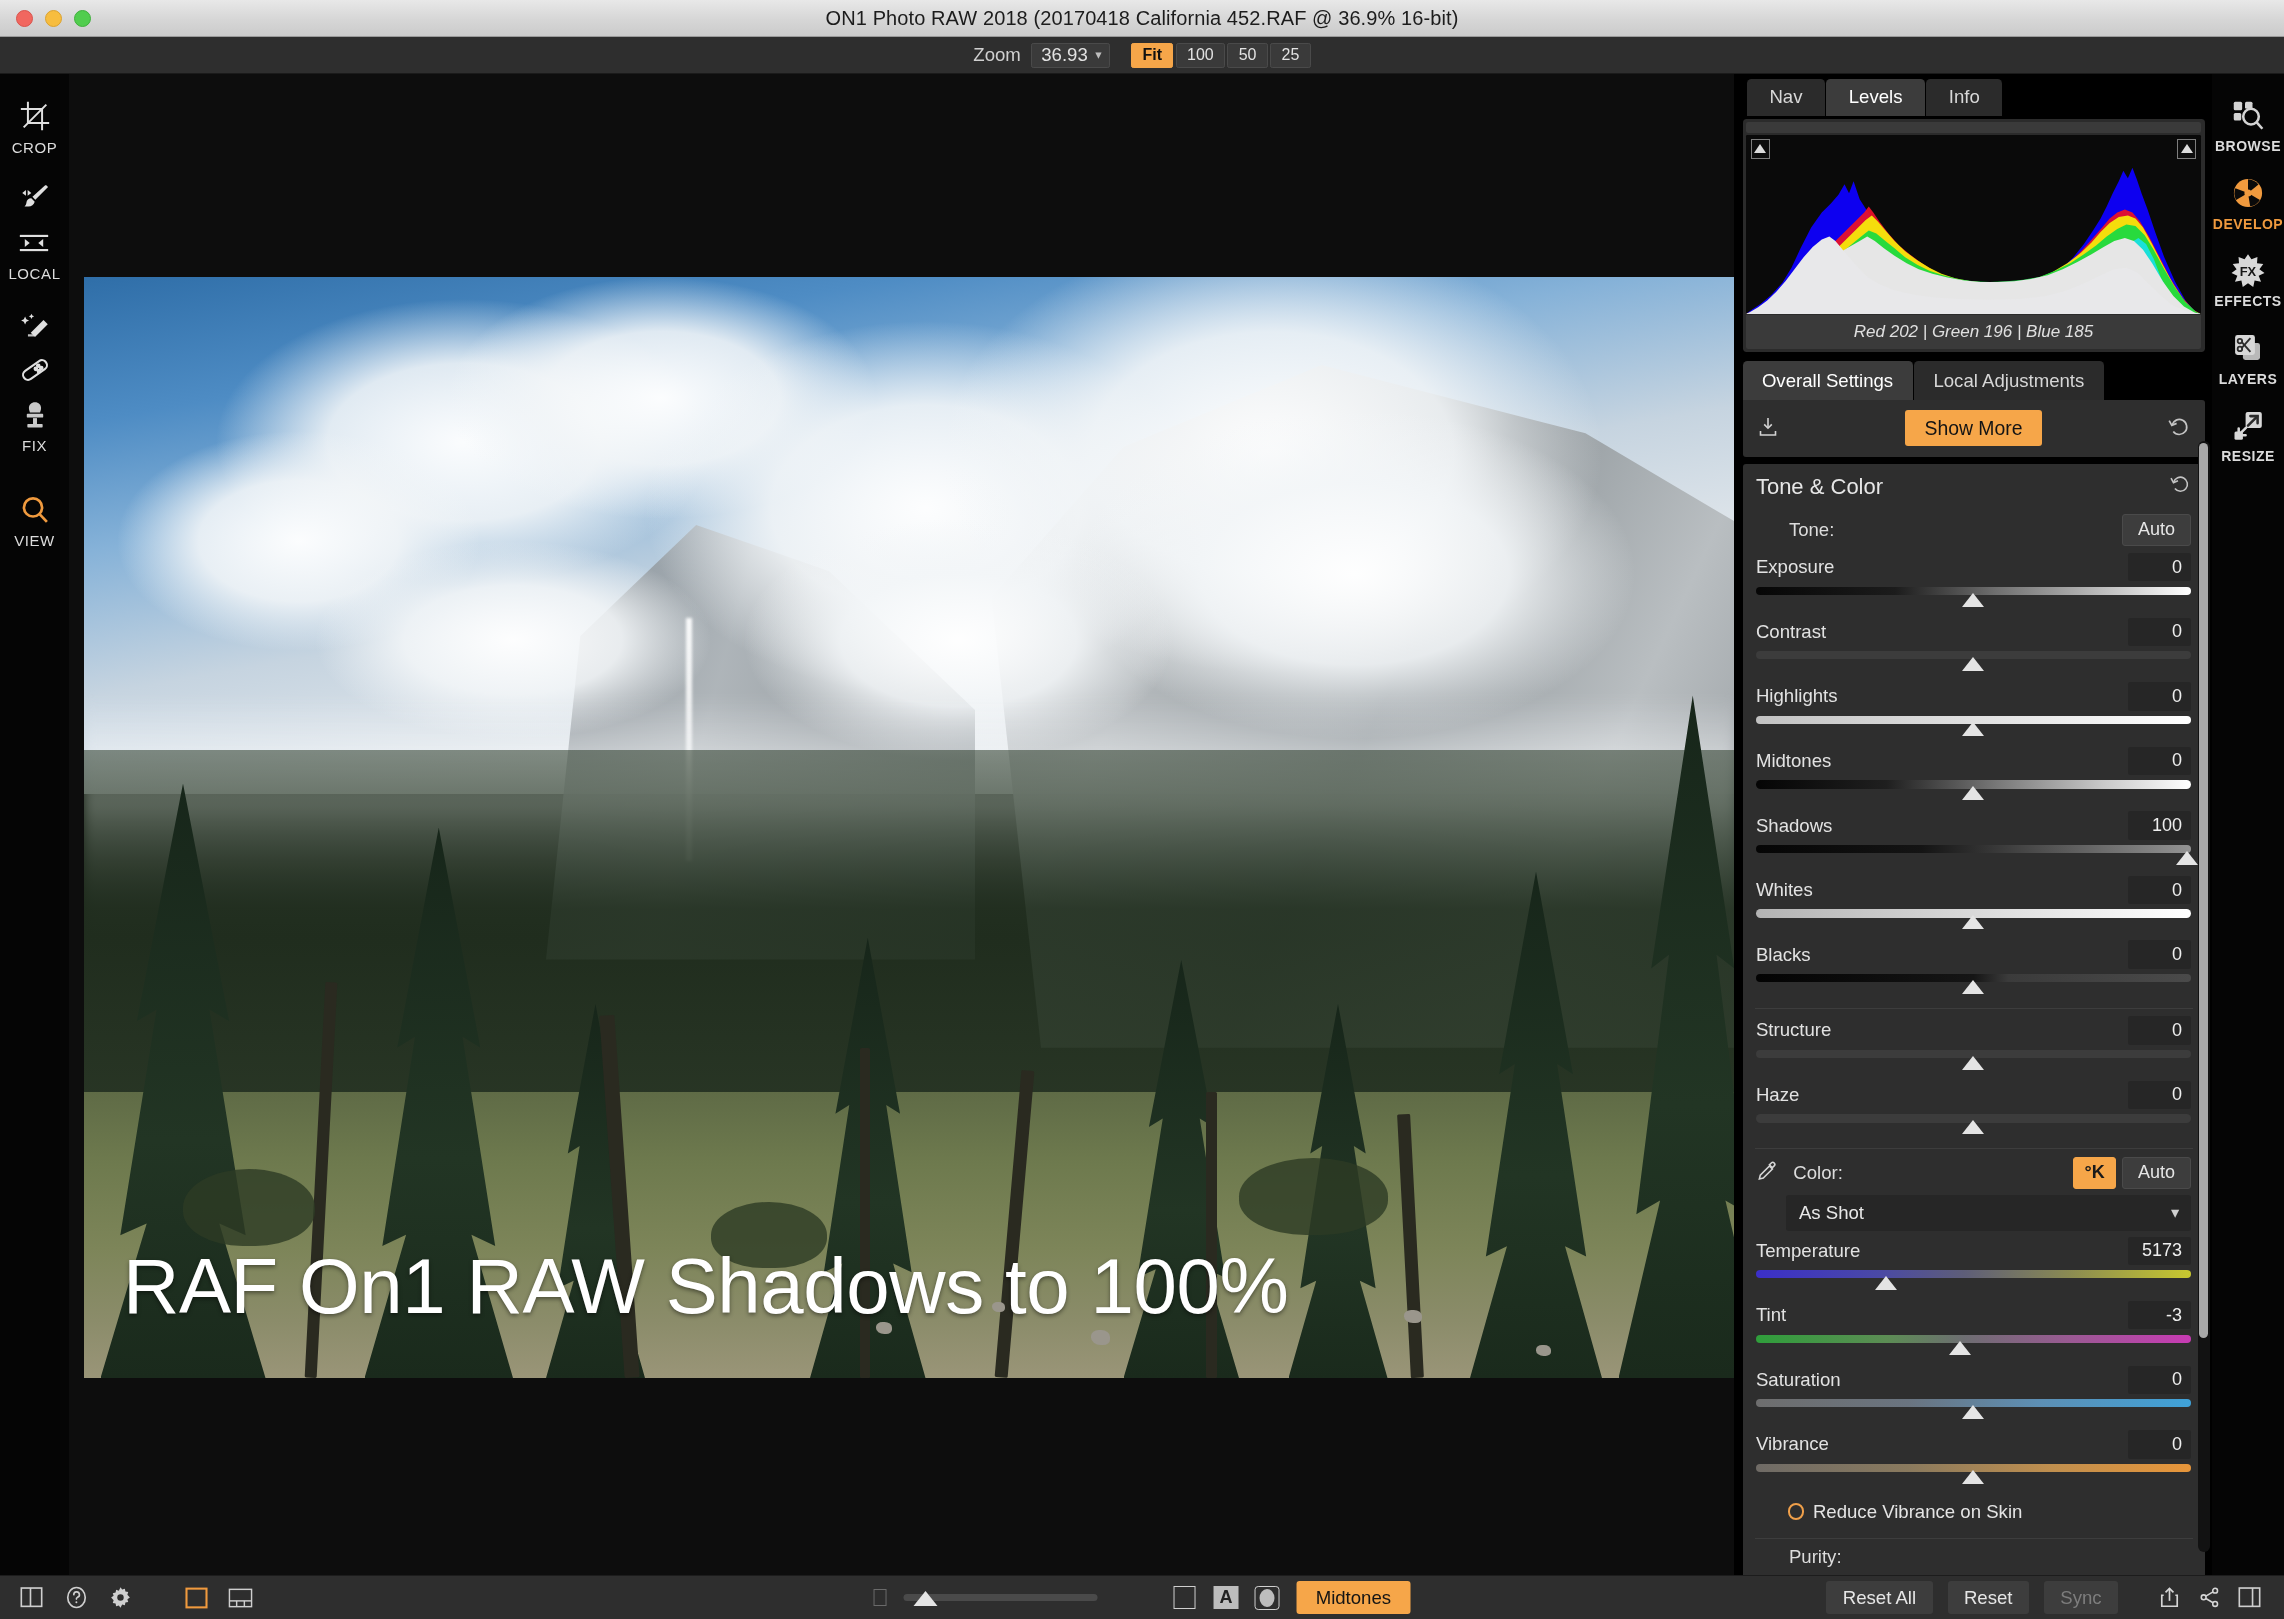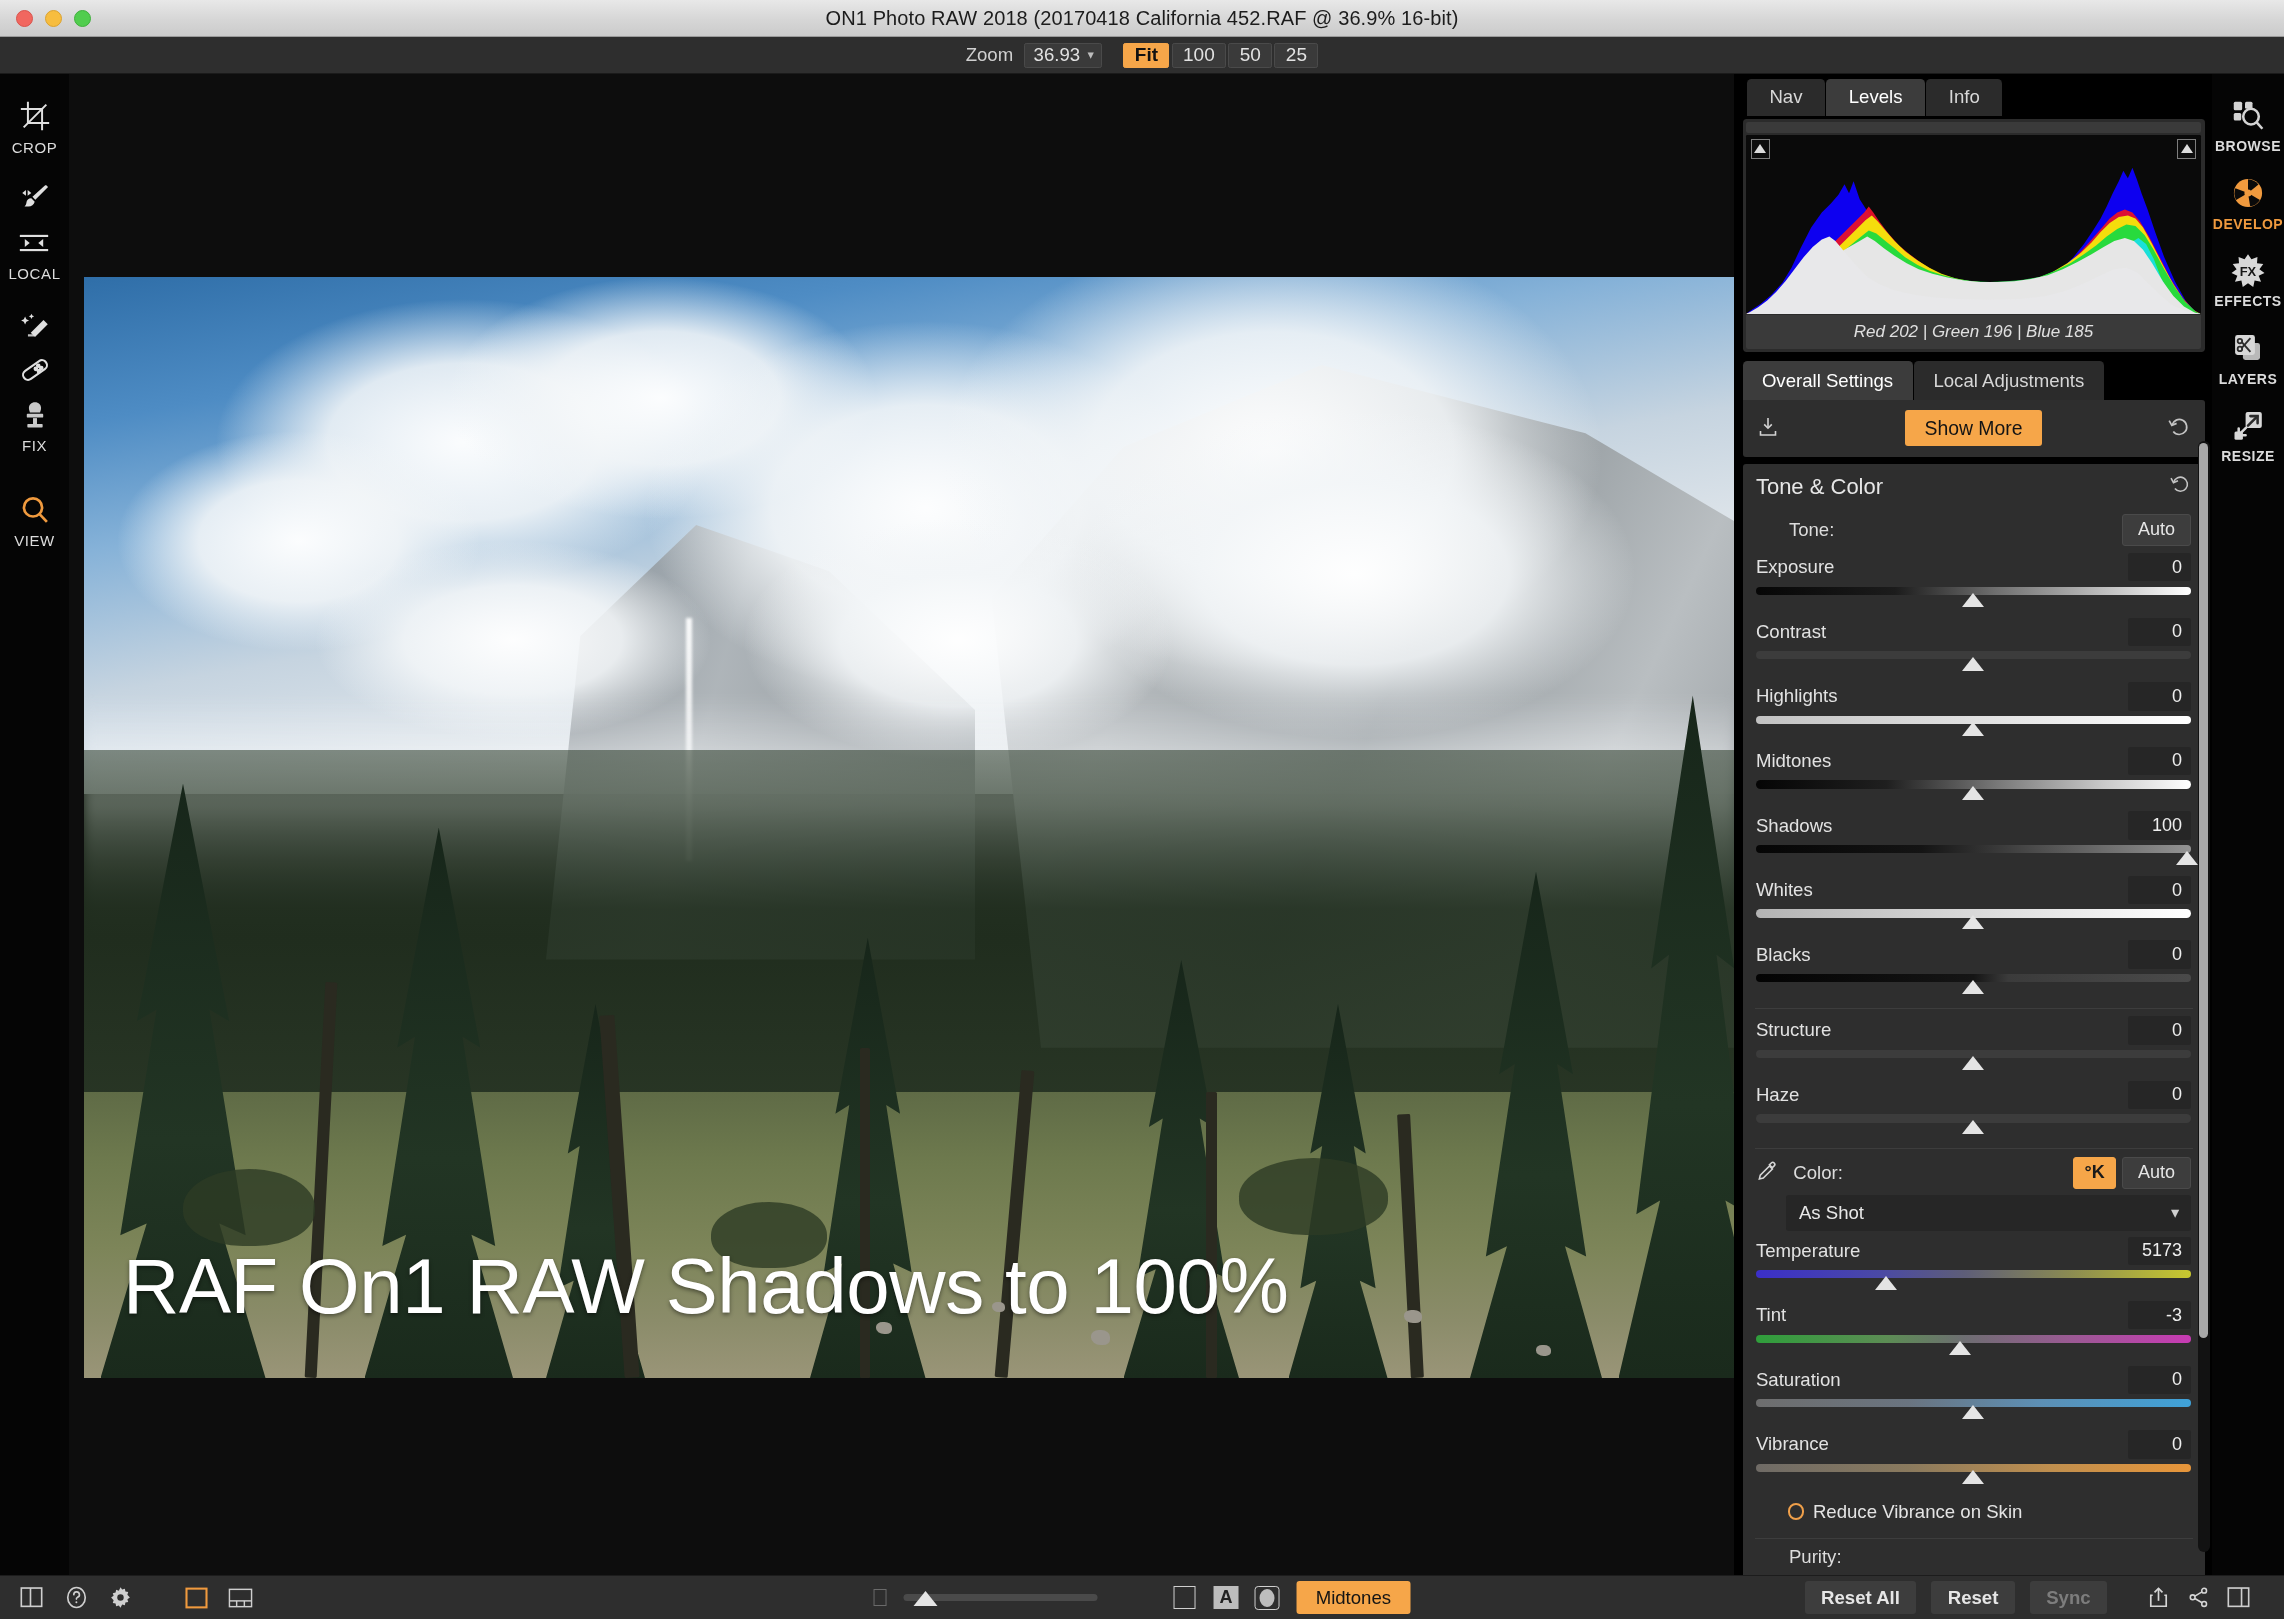--- a/index.html
+++ b/index.html
@@ -38,21 +38,21 @@
   .zfield {
     background:#3a3a3a; border:0.7px solid #4a4a4a; border-radius:2.2px;
     height:25px; min-width:75px; display:flex; align-items:center;
     padding:0 7.5px 0 9px; gap:7.5px; color:#e2e2e2; font-size:18.6px;
   }
   .zfield .chev { font-size:12.7px; color:#bdbdbd; line-height:1; }
   .zgroup { display:flex; margin-left:21px; gap:2.2px; }
   .zbtn {
     height:25px; min-width:39px; padding:0 10.4px;
     background:#3a3a3a; border:0.7px solid #4a4a4a; border-radius:2.2px;
-    color:#e2e2e2; font-size:19px; display:flex; align-items:center; justify-content:center;
+    color:#e2e2e2; font-size:16px; display:flex; align-items:center; justify-content:center;
   }
   .zbtn.active { background:#f6a649; border-color:#f6a649; color:#111; font-weight:600; }
 
   
   #left-tools {
     position:absolute; left:0; top:74px; width:69px; height:1501px;
     background:#050505; display:flex; flex-direction:column; align-items:center;
     padding-top:22.4px;
   }
   .tool { display:flex; flex-direction:column; align-items:center; margin-bottom:3px; }
@@ -243,21 +243,21 @@
   .module.active .mlabel { color:#f09a3e; }
 
   
   #bottombar {
     position:absolute; left:0; top:1575px; width:2284px; height:44px;
     background:#2e2e2e; border-top:0.7px solid #1c1c1c;
     display:flex; align-items:center;
   }
   .bb-left { display:flex; align-items:center; gap:19.4px; padding-left:19.4px; }
   .bb-center { position:absolute; left:50%; transform:translateX(-50%); display:flex; align-items:center; gap:16.4px; }
-  .bb-right { margin-left:auto; display:flex; align-items:center; gap:15px; padding-right:33px;font-weight:bold; }
+  .bb-right { margin-left:auto; display:flex; align-items:center; gap:15px; padding-right:22px; }
   .icon-sq { width:25px; height:25px; display:flex; align-items:center; justify-content:center; }
   .mini-slider { position:relative; width:194px; height:19.4px; }
   .mini-slider .mtrack { position:absolute; top:6.7px; left:0; right:0; height:6.7px; background:#4a4a4a; border-radius:3.7px; }
   .mini-slider .mknob {
     position:absolute; top:3px; left:22.4px; width:0; height:0; margin-left:-12px;
     border-left:12px solid transparent; border-right:12px solid transparent;
     border-bottom:15px solid #e4e4e4;
   }
   .bb-btn {
     background:#3d3d3d; border-radius:3px; color:#e6e6e6;

